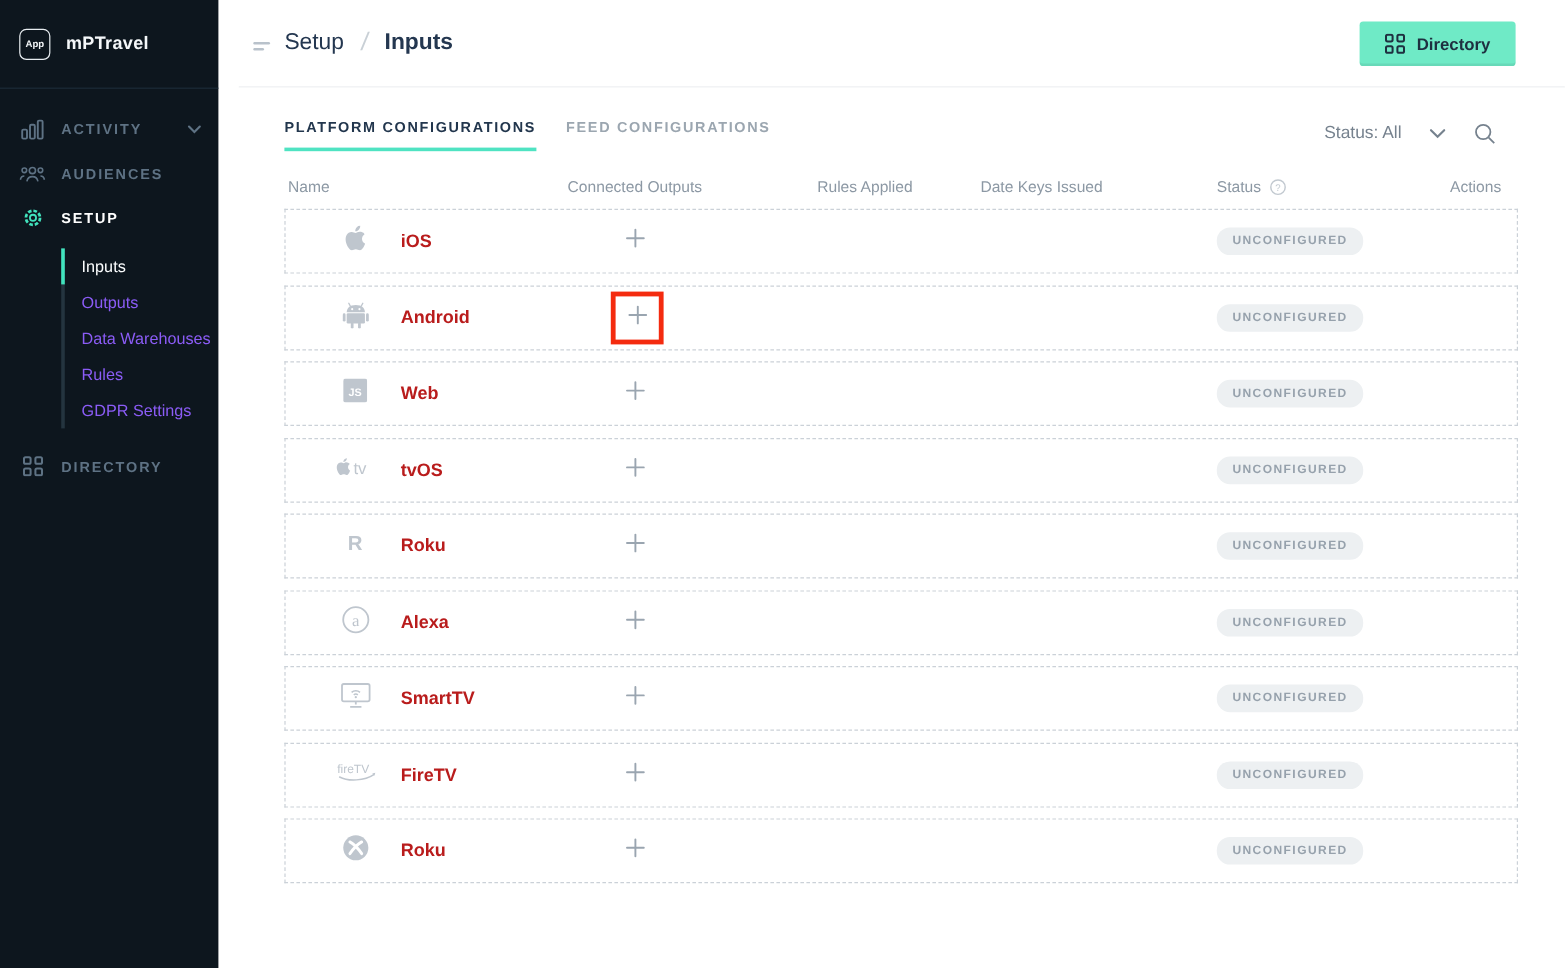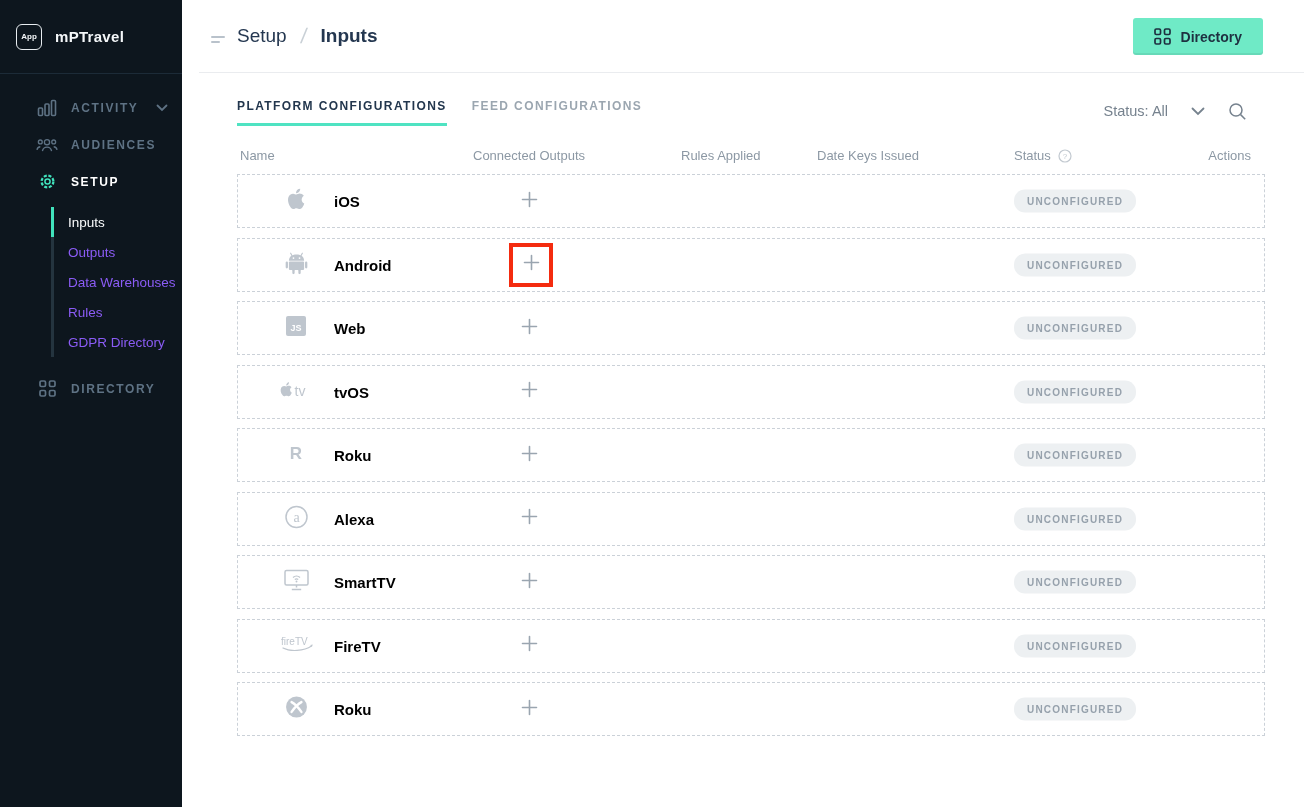--- a/index.html
+++ b/index.html
@@ -9,21 +9,21 @@
 
   
   .sidebar { position:absolute; left:0; top:0; width:182px; height:807px;
              background:#0D161E; }
   .logo-block { height:74px; display:flex; align-items:center; gap:13px;
                 padding:0 16px; border-bottom:1px solid #1C2B38; }
   .app-badge { width:26px; height:26px; border:1.5px solid #E8EDF1; border-radius:6px;
                display:flex; align-items:center; justify-content:center;
                font-size:8px; font-weight:700; color:#F2F5F7; }
   .app-title { font-size:15px; font-weight:600; color:#F4F7F9; letter-spacing:.3px; }
-  .nav { margin-top:15px;padding-left:20px; }
+  .nav { margin-top:15px; }
   .nav-item { position:relative; height:37px; display:flex; align-items:center;
               padding-left:16px; cursor:pointer; }
   .nav-item .icon { width:22px; display:flex; justify-content:center; color:#5E7284; }
   .nav-label { margin-left:13px; font-size:12px; font-weight:700;
                letter-spacing:1.6px; color:#5E7284; }
   .nav-item.active .nav-label { color:#FFFFFF; }
   .nav-item.active .icon { color:#41E3BD; }
   .nav-chevron { position:absolute; right:14px; top:50%; transform:translateY(-50%);
                  color:#5E7284; display:flex; }
   .submenu { margin:7px 0 0 51px; border-left:3px solid #24343F; }
@@ -73,21 +73,21 @@
   .th-status  { left:777px; display:flex; align-items:center; gap:7px; }
   .th-actions { right:14px; }
   .help-icon { color:#C2C9D0; display:flex; }
 
   .rows { position:absolute; left:38px; top:101px; width:1028px; }
   .row { position:relative; height:54px; margin-bottom:9.5px;
          border:1px dashed #CBD1D8; background:#fff; }
   .row-icon { position:absolute; left:40px; top:50%; transform:translateY(-50%);
               width:36px; display:flex; justify-content:center; color:#BFC6CE; }
   .row-name { position:absolute; left:96px; top:50%; transform:translateY(-50%);
-              font-size:15px; font-weight:700; color:#000000; }
+              font-size:15px; font-weight:700; color:#b91c1c; }
   .plus-wrap { position:absolute; left:271px; top:50%; transform:translateY(-50%);
                width:40px; height:40px; display:flex; align-items:center;
                justify-content:center; color:#9AA5B0; cursor:pointer; }
   .plus-wrap.highlight { width:44px; height:44px; border:4px solid #F42B0F; }
   .badge { position:absolute; left:776px; top:50%; transform:translateY(-50%);
            font-size:10px; font-weight:700; letter-spacing:1.2px; color:#96A1AC;
            background:#EDF0F2; border-radius:11px; padding:6px 13px; }
 </style>
 </head>
 <body>
@@ -144,21 +144,21 @@
       <div class="submenu-item">
         <span>Outputs</span>
       </div>
       <div class="submenu-item">
         <span>Data Warehouses</span>
       </div>
       <div class="submenu-item">
         <span>Rules</span>
       </div>
       <div class="submenu-item">
-        <span>GDPR Directory</span>
+        <span>GDPR Settings</span>
       </div>
     </div>
   <div class="nav directory-nav">
       <div class="nav-item">
         <span class="icon ">
           <svg width="17" height="17" viewBox="0 0 17 17" fill="none" stroke="currentColor" stroke-width="1.7">
             <rect x="1" y="1" width="5.5" height="5.5" rx="1.3"></rect>
             <rect x="10.5" y="1" width="5.5" height="5.5" rx="1.3"></rect>
             <rect x="1" y="10.5" width="5.5" height="5.5" rx="1.3"></rect>
             <rect x="10.5" y="10.5" width="5.5" height="5.5" rx="1.3"></rect>

